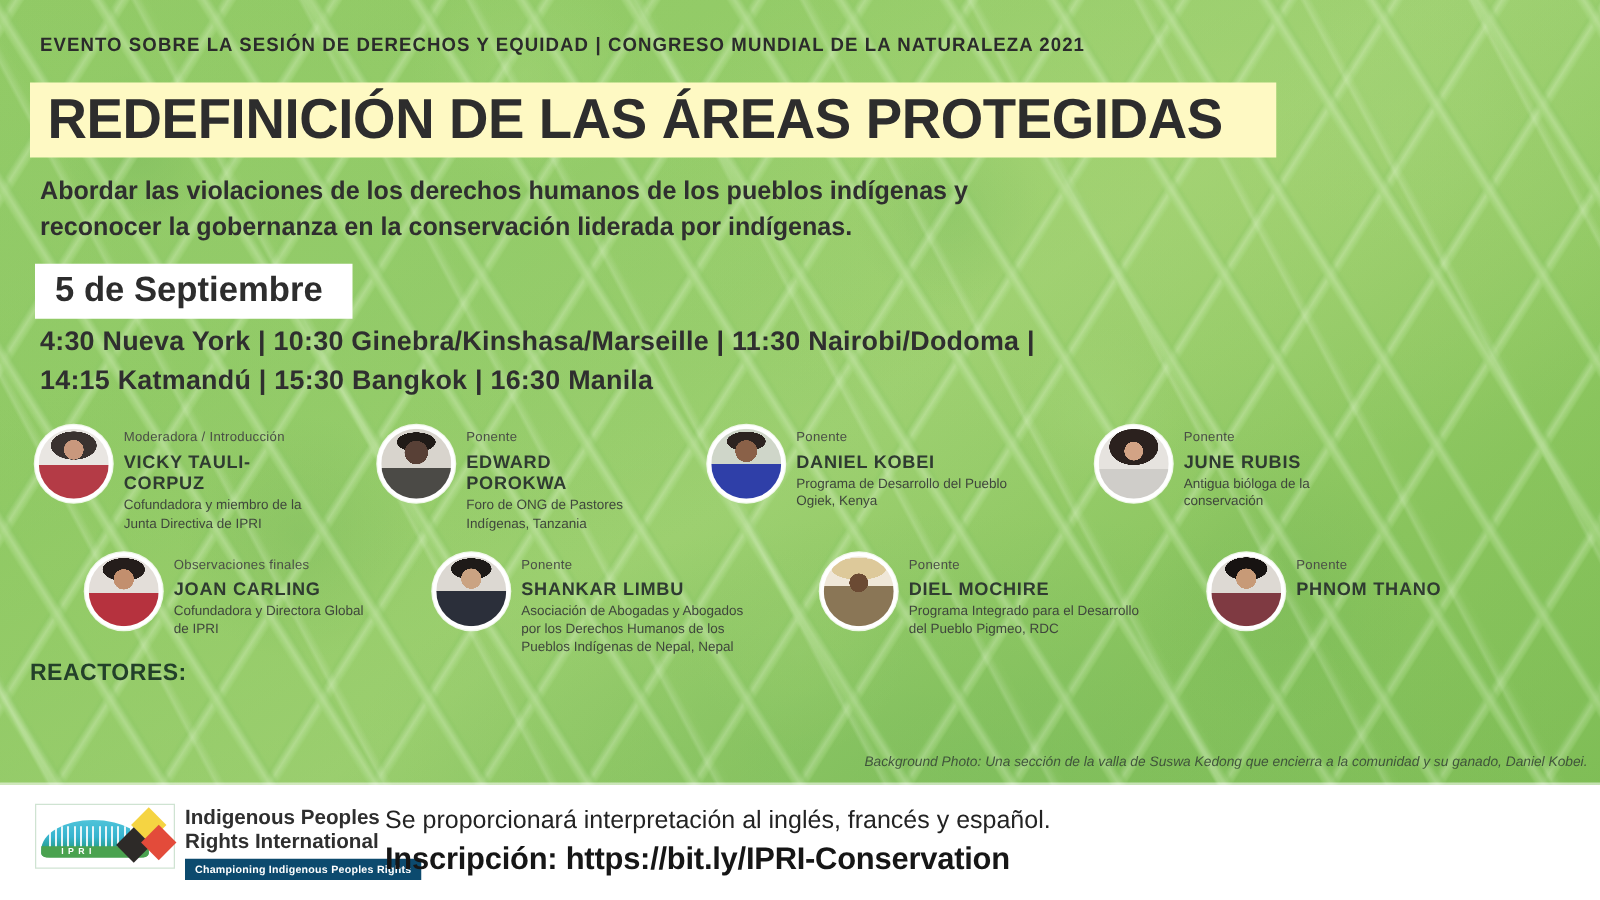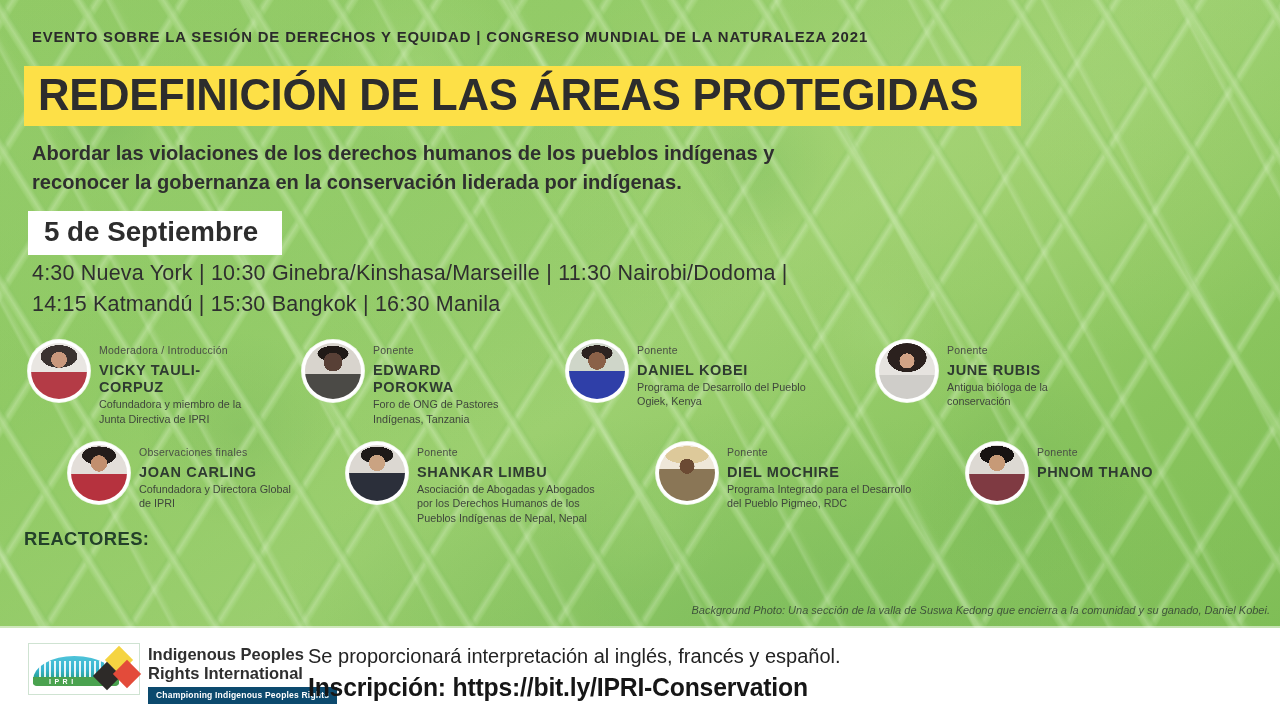--- a/index.html
+++ b/index.html
@@ -93,21 +93,21 @@
     font-family: "Liberation Sans Narrow", "Liberation Sans", sans-serif;
     transform: scaleX(0.96);
     transform-origin: left center;
     white-space: nowrap;
   }
 
   
   .title-band {
     position: absolute;
     left: 24px; top: 66px;
-    background: #fde047;
+    background: #fef9c3;
     padding: 6px 14px 9px 14px;
     display: inline-block;
   }
   .title-band .title {
     font-size: 45px;
     line-height: 1.0;
     font-weight: 700;
     color: #2d2d2d;
     letter-spacing: -0.3px;
     transform: scaleX(0.97);
@@ -148,21 +148,21 @@
     transform-origin: left center;
   }
 
   
   .times {
     position: absolute;
     left: 32px; top: 258px;
     width: 1100px;
     font-size: 21.5px;
     line-height: 1.42;
-    font-weight: 400;
+    font-weight: 700;
     color: #2f2f2f;
     letter-spacing: 0.2px;
   }
   .times div { white-space: nowrap; }
 
   
   .speaker {
     position: absolute;
     display: flex;
     align-items: flex-start;

